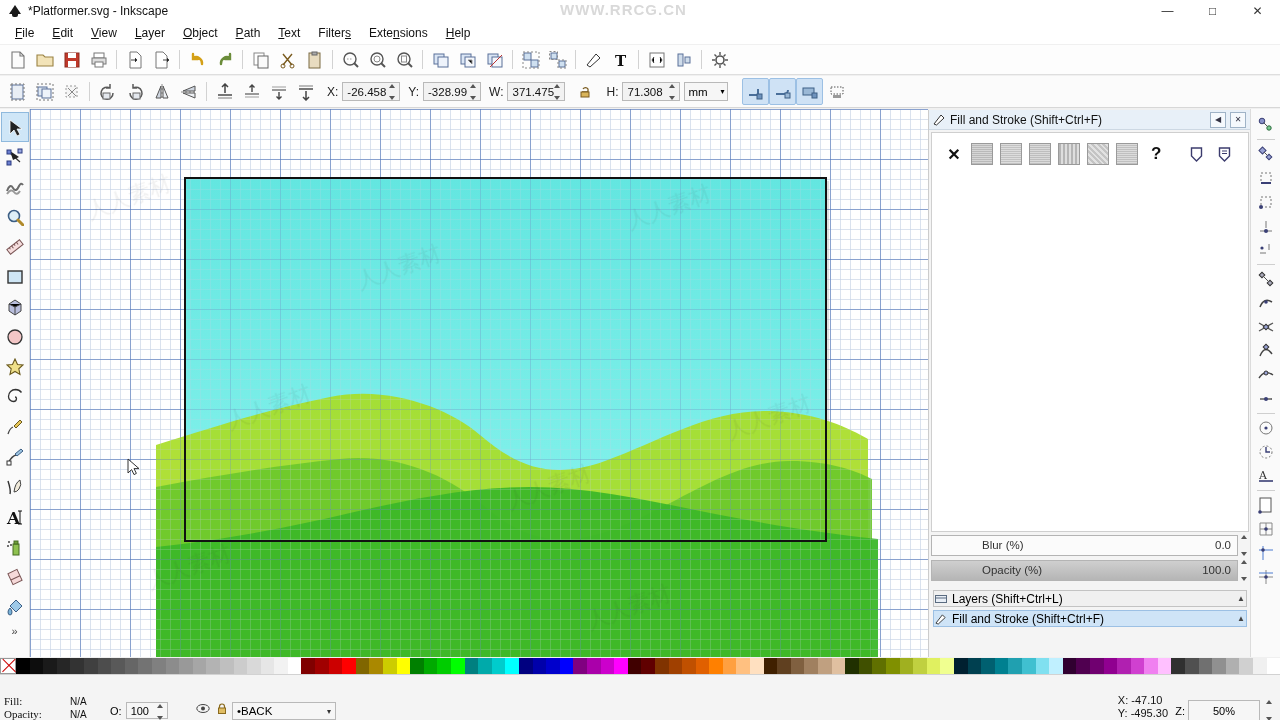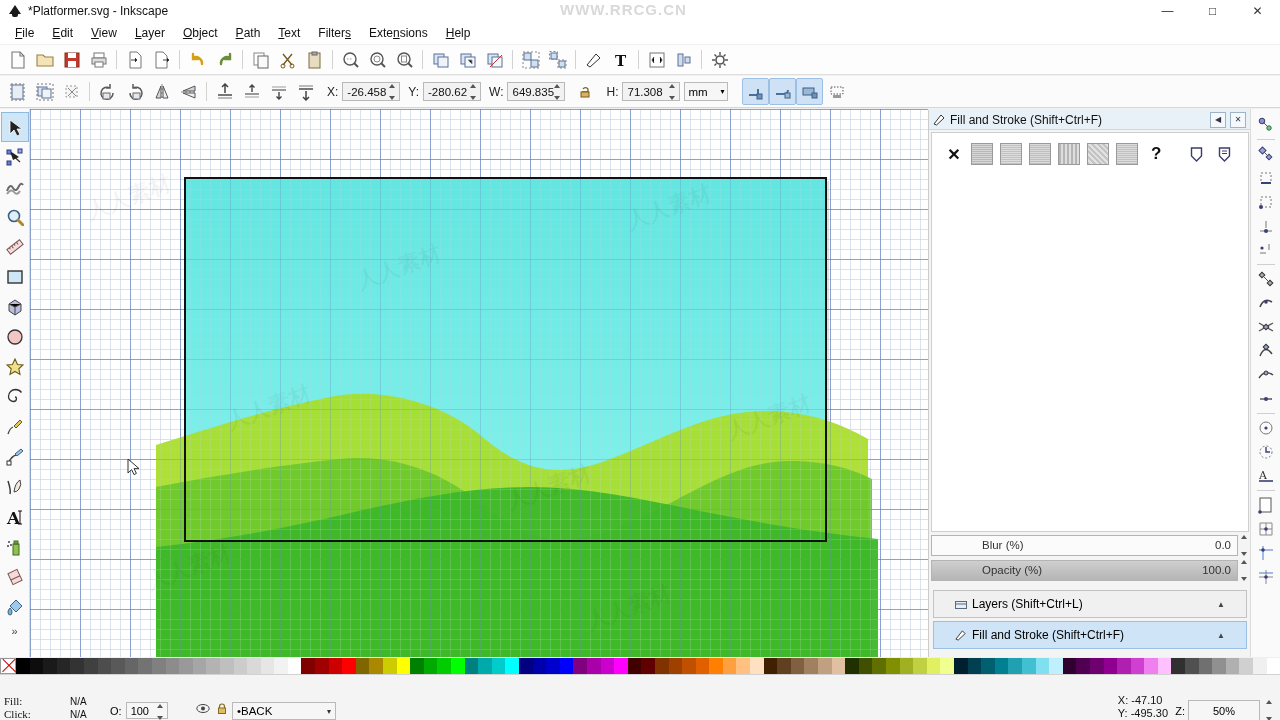--- a/index.html
+++ b/index.html
@@ -80,21 +80,21 @@
   .fs-sliders{position:absolute;left:2px;top:424px;width:318px;}
   .slider-row{display:flex;align-items:center;height:22px;margin-bottom:3px;}
   .slider-track{position:relative;flex:1;height:21px;border:1px solid #b4b4b4;background:#fbfbfb;box-sizing:border-box;}
   .slider-fill{position:absolute;left:0;top:0;bottom:0;background:linear-gradient(#cfcfcf,#b5b5b5);}
   .slider-lab{position:absolute;left:6px;top:3px;font-size:11.5px;color:#333;padding-left:44px;}
   .slider-val{position:absolute;right:6px;top:3px;font-size:11.5px;color:#333;}
   .slider-spin{width:11px;height:21px;display:flex;flex-direction:column;justify-content:space-between;align-items:center;}
   .slider-spin i{width:0;height:0;border-left:3px solid transparent;border-right:3px solid transparent;}
   .slider-spin i.up{border-bottom:4px solid #555;}
   .slider-spin i.dn{border-top:4px solid #555;}
-  .dockrow{display:flex;align-items:center;height:28px;border:1px solid #c3c3c3;margin:3px 2px 0 2px;padding:0 21px;box-sizing:border-box;background:#f0f0f0;font-size:12px;gap:5px;text-align:right;}
+  .dockrow{display:flex;align-items:center;height:17px;border:1px solid #c3c3c3;margin:3px 2px 0 2px;padding:0 1px;box-sizing:border-box;background:#f0f0f0;font-size:12px;gap:5px;text-align:right;}
   .dockrow.sel{background:#cfe4f7;border-color:#9cc0e4;}
   .dockrow .arr{margin-left:auto;font-size:8px;color:#444;}
 
   
   .palette{position:absolute;left:0;top:658px;width:1280px;height:16px;display:flex;}
   .pal-none{width:16px;height:16px;background:#fff;border:1px solid #999;box-sizing:border-box;position:relative;}
   .pal-none:before,.pal-none:after{content:"";position:absolute;left:-1px;top:6px;width:18px;height:1.4px;background:#c00;}
   .pal-none:before{transform:rotate(45deg);} .pal-none:after{transform:rotate(-45deg);}
   .pal-sw{height:16px;flex:1;}
 
@@ -462,30 +462,30 @@
     <div class="numfield">
       <span>-26.458</span>
       <span class="spin">
           <i class="up"></i>
           <i class="dn"></i>
         </span>
     </div>
 
     <span class="fld-label">Y:</span>
     <div class="numfield">
-      <span>-280.62</span>
+      <span>-328.99</span>
       <span class="spin">
           <i class="up"></i>
           <i class="dn"></i>
         </span>
     </div>
 
     <span class="fld-label">W:</span>
     <div class="numfield">
-      <span>649.835</span>
+      <span>371.475</span>
       <span class="spin">
           <i class="up"></i>
           <i class="dn"></i>
         </span>
     </div>
 
     <span class="opt-btn" style="margin-left:6px;">
       <svg width="14" height="14" viewBox="0 0 14 14">
           <path d="M4 7 h6 M5 4 a3 3 0 0 1 5 0 v3" stroke="#7a5b1e" fill="none" stroke-width="1.3"></path>
           <rect x="3" y="7" width="8" height="5" fill="#d9b45a" stroke="#7a5b1e" stroke-width="1"></rect>
@@ -1095,21 +1095,21 @@
         <div class="pal-sw" style="background: rgb(176, 176, 176);"></div>
         <div class="pal-sw" style="background: rgb(208, 208, 208);"></div>
         <div class="pal-sw" style="background: rgb(240, 240, 240);"></div>
         <div class="pal-sw" style="background: rgb(255, 255, 255);"></div>
       </div>
   </div>
 
   <div class="statusbar">
     <div class="st-fillstroke">
       <div>Fill:</div>
-      <div>Click:</div>
+      <div>Opacity:</div>
     </div>
     <div class="st-na">
       <div>N/A</div>
       <div>N/A</div>
     </div>
 
     <div class="st-o">
       <span>O:</span>
       <span class="o-field">
         <span>100</span>

